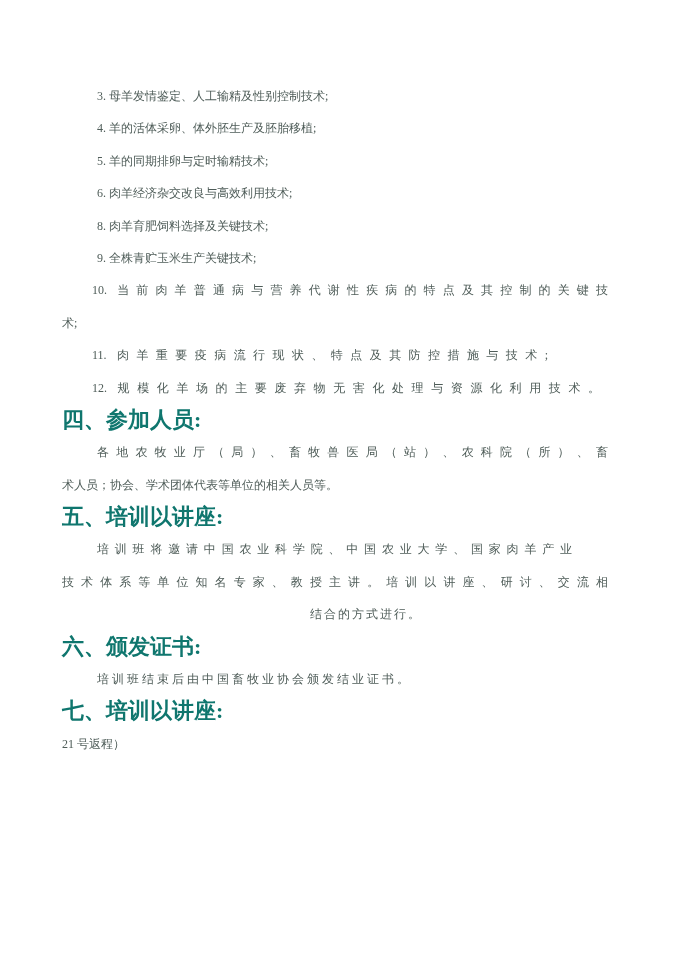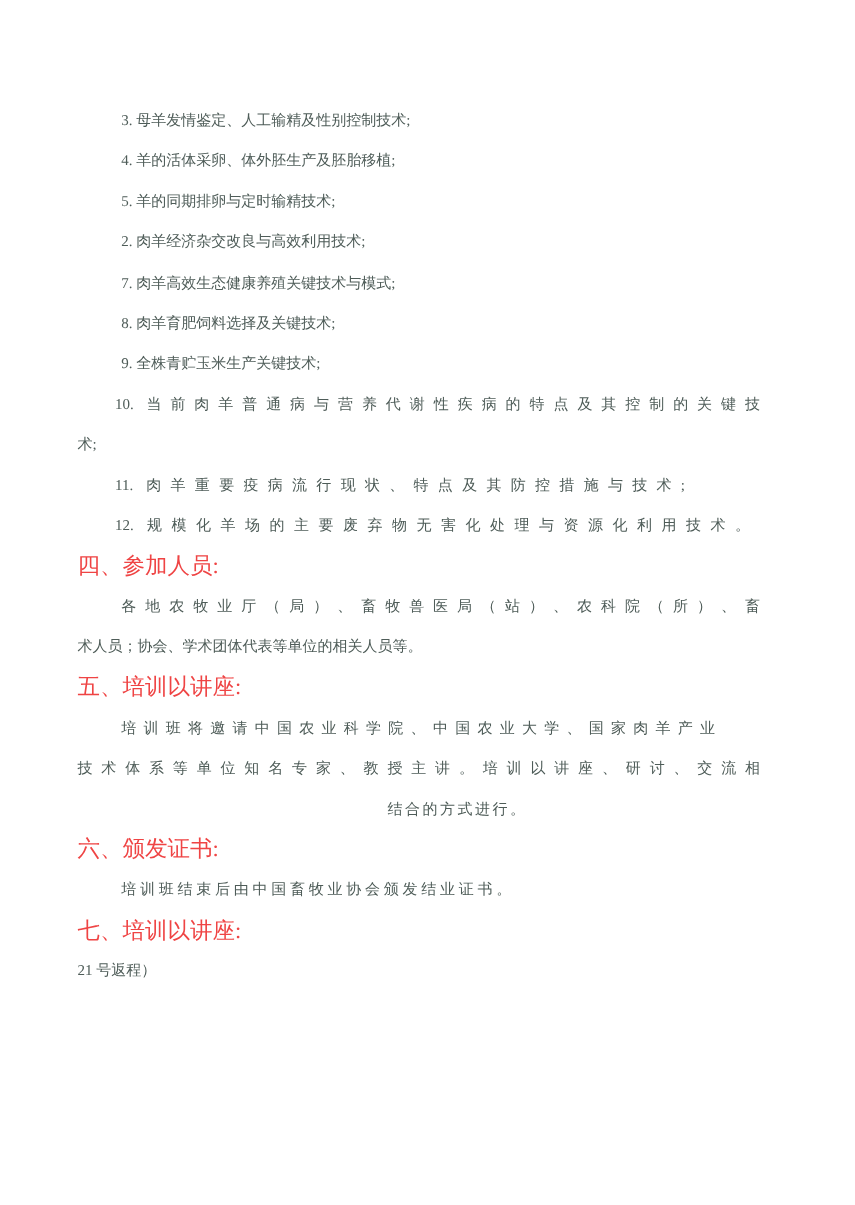--- a/index.html
+++ b/index.html
@@ -27,43 +27,42 @@
     line-height: 32.4px;
     font-size: 12px;
     white-space: pre;
     overflow: visible;
   }
   
   .ind   { padding-left: 35px; }
   .ind10 { padding-left: 30px; }
   
   .heading {
-    font-weight: normal;
-    font-size: 18px;
-    color: #ef4444;
+    font-weight: bold;
+    font-size: 22px;
+    color: #0f766e;
   }
   
   .j {
     white-space: normal;
     text-align: justify;
     text-align-last: justify;
   }
   .w2 { letter-spacing: 2px; text-align: center; }
   .w3 { letter-spacing: 3px; }
 </style>
 </head>
 <body>
 
 <div class="page">
 
   <div class="line ind">3. 母羊发情鉴定、人工输精及性别控制技术;</div>
   <div class="line ind">4. 羊的活体采卵、体外胚生产及胚胎移植;</div>
   <div class="line ind">5. 羊的同期排卵与定时输精技术;</div>
-  <div class="line ind">2. 肉羊经济杂交改良与高效利用技术;</div>
-  <div class="line ind">7. 肉羊高效生态健康养殖关键技术与模式;</div>
+  <div class="line ind">6. 肉羊经济杂交改良与高效利用技术;</div>
   <div class="line ind">8. 肉羊育肥饲料选择及关键技术;</div>
   <div class="line ind">9. 全株青贮玉米生产关键技术;</div>
 
   <div class="line ind10 j" style="width:516px">10. 当前肉羊普通病与营养代谢性疾病的特点及其控制的关键技</div>
   <div class="line">术;</div>
   <div class="line ind10 j" style="width:456px">11. 肉羊重要疫病流行现状、特点及其防控措施与技术;</div>
   <div class="line ind10 j" style="width:508px">12. 规模化羊场的主要废弃物无害化处理与资源化利用技术。</div>
 
   <div class="line heading">四、参加人员:</div>
   <div class="line ind j" style="width:511px">各地农牧业厅（局）、畜牧兽医局（站）、农科院（所）、畜</div>

